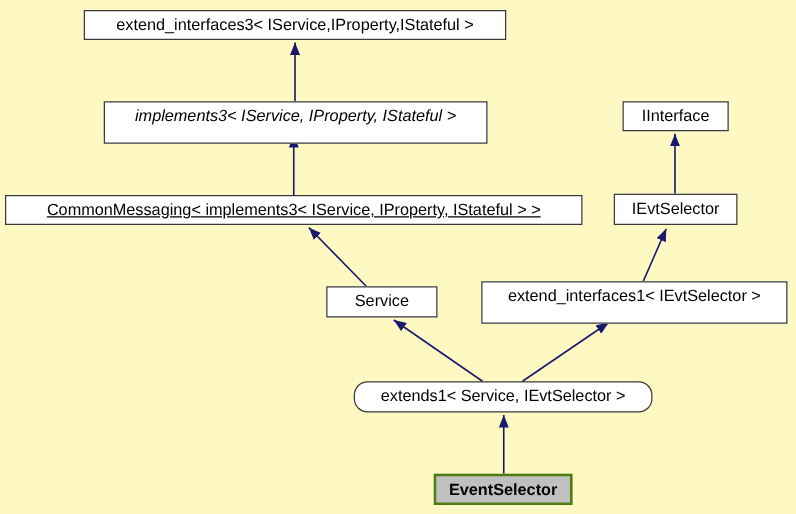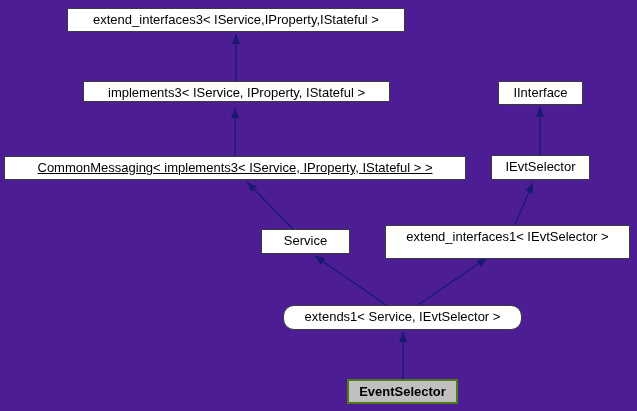--- a/index.html
+++ b/index.html
@@ -10,21 +10,21 @@
   }
   * { margin: 0; padding: 0; box-sizing: border-box; }
   body {
     background: #ffffff;
     font-family: "Liberation Sans", sans-serif;
   }
   .canvas {
     position: relative;
     width: 637px;
     height: 411px;
-    background: #4c1d95;
+    background: #fef9c3;
     overflow: hidden;
   }
   .edges {
     position: absolute;
     left: 0; top: 0;
     width: 637px; height: 411px;
   }
   .edges line {
     stroke: var(--arrow-color, #191970);
     stroke-width: 1.3;
@@ -43,21 +43,21 @@
     cursor: pointer;
   }
   .node.current {
     background: var(--current-fill, #c0c0c0);
     border: 2px solid #4d7c0f;
     cursor: default;
     font-weight: bold;
   }
   
   .n-extend3  { left: 67px;  top: 8px;   width: 338px; height: 24px; }
-  .n-impl3    { left: 83px;  top: 81px;  width: 307px; height: 21px; }
+  .n-impl3    { left: 83px;  top: 81px;  width: 307px; height: 34px; font-style: italic; }
   .n-commsg   { left: 4px;   top: 156px; width: 462px; height: 24px; text-decoration: underline; }
   .n-iintf    { left: 498px; top: 81px;  width: 85px;  height: 24px; }
   .n-ievtsel  { left: 491px; top: 155px; width: 99px;  height: 25px; }
   .n-service  { left: 261px; top: 229px; width: 89px;  height: 25px; }
   .n-extend1  { left: 385px; top: 225px; width: 245px; height: 34px; }
   .n-extends1 { left: 283px; top: 305px; width: 239px; height: 25px; border-radius: 11px; }
   .n-evtsel   { left: 347px; top: 379px; width: 111px; height: 25px; }
 </style>
 </head>
 <body>

